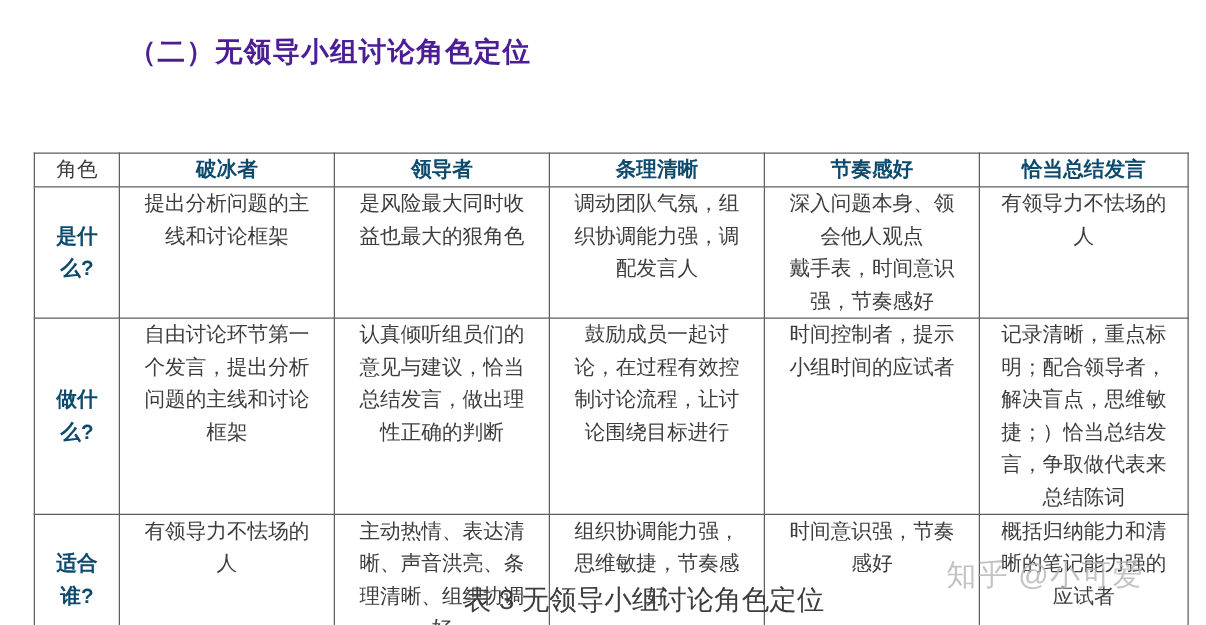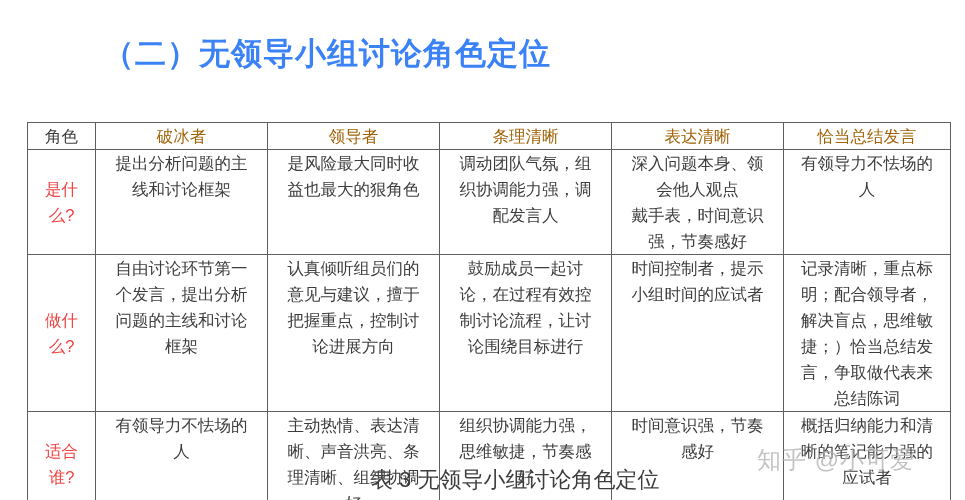--- a/index.html
+++ b/index.html
@@ -12,23 +12,23 @@
     height: 500px;
     position: relative;
     overflow: hidden;
     font-family: "Liberation Sans", "DejaVu Sans", sans-serif;
     color: #3d3d3d;
   }
   .page-title {
     position: absolute;
     left: 103px;
     top: 12px;
-    font-size: 31px;
+    font-size: 22px;
     font-weight: 700;
-    color: #3b82f6;
+    color: #4c1d95;
     letter-spacing: 1px;
     white-space: nowrap;
     text-align: center;
   }
   table.roles-table {
     position: absolute;
     left: 27px;
     top: 122px;
     width: 923px;
     border-collapse: collapse;
@@ -39,31 +39,31 @@
     font-size: 16.5px;
     line-height: 26px;
     text-align: center;
     padding: 0 13px;
     color: #3d3d3d;
     white-space: pre-line;
     overflow: hidden;
   }
   .roles-table thead tr { height: 15px; }
   .roles-table thead th {
-    font-weight: 400;
-    color: #a16207;
+    font-weight: 700;
+    color: #0c4a6e;
     padding: 0 4px;
   }
   .roles-table thead th.corner-cell {
     font-weight: 400;
     color: #3d3d3d;
   }
   .roles-table tbody th.row-label {
-    font-weight: 400;
-    color: #ef4444;
+    font-weight: 700;
+    color: #0c4a6e;
     vertical-align: middle;
     padding: 0 8px;
   }
   .roles-table tbody td { vertical-align: top; }
   tr.row-what   { height: 105px; }
   tr.row-do     { height: 132px; }
   tr.row-who    { height: 78px; }
   .table-caption {
     position: absolute;
     left: 371px;
@@ -98,38 +98,38 @@
     <col style="width:172px">
     <col style="width:172px">
     <col style="width:167px">
   </colgroup>
   <thead>
     <tr>
       <th class="corner-cell">角色</th>
       <th>破冰者</th>
       <th>领导者</th>
       <th>条理清晰</th>
-      <th>表达清晰</th>
+      <th>节奏感好</th>
       <th>恰当总结发言</th>
     </tr>
   </thead>
   <tbody>
     <tr class="row-what">
       <th class="row-label">是什么?</th>
       <td>提出分析问题的主线和讨论框架</td>
       <td>是风险最大同时收益也最大的狠角色</td>
       <td>调动团队气氛，组织协调能力强，调配发言人</td>
       <td>深入问题本身、领会他人观点
 戴手表，时间意识强，节奏感好</td>
       <td>有领导力不怯场的人</td>
     </tr>
     <tr class="row-do">
       <th class="row-label">做什么?</th>
       <td>自由讨论环节第一个发言，提出分析问题的主线和讨论框架</td>
-      <td>认真倾听组员们的意见与建议，擅于把握重点，控制讨论进展方向</td>
+      <td>认真倾听组员们的意见与建议，恰当总结发言，做出理性正确的判断</td>
       <td>鼓励成员一起讨论，在过程有效控制讨论流程，让讨论围绕目标进行</td>
       <td>时间控制者，提示小组时间的应试者</td>
       <td>记录清晰，重点标明；配合领导者，解决盲点，思维敏捷；）恰当总结发言，争取做代表来总结陈词</td>
     </tr>
     <tr class="row-who">
       <th class="row-label">适合谁?</th>
       <td>有领导力不怯场的人</td>
       <td>主动热情、表达清晰、声音洪亮、条理清晰、组织协调好</td>
       <td>组织协调能力强，思维敏捷，节奏感好</td>
       <td>时间意识强，节奏感好</td>

